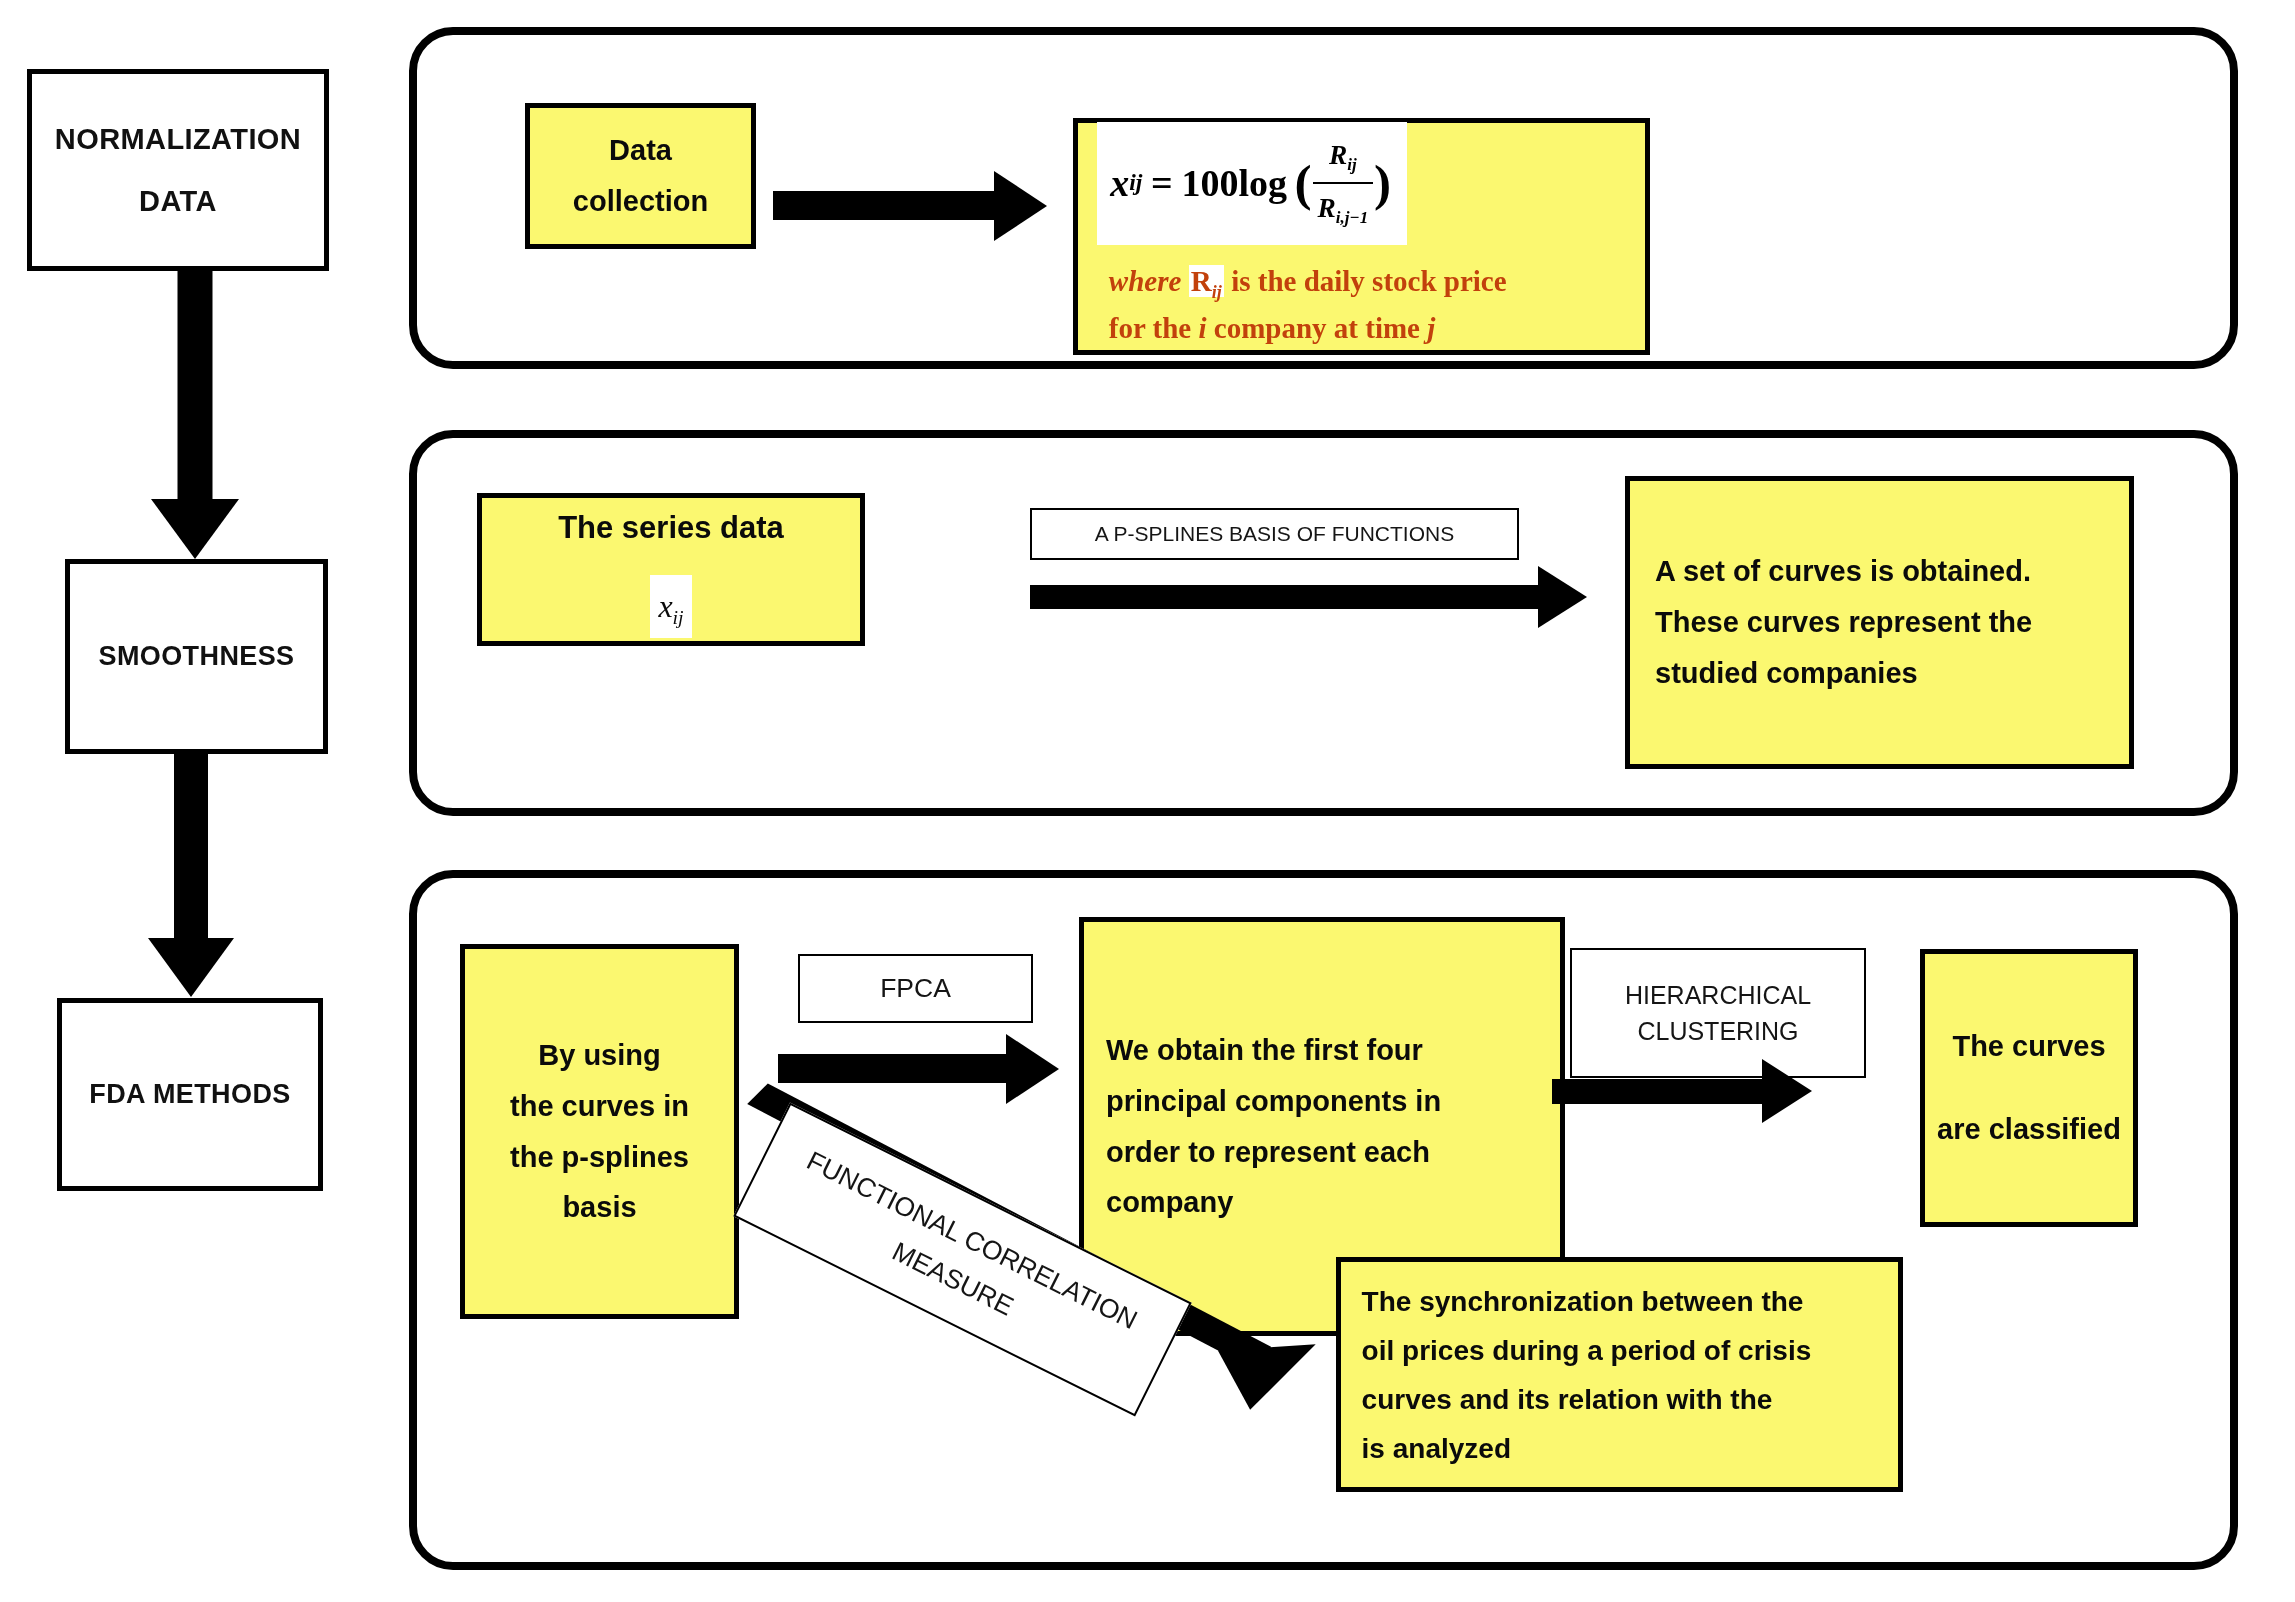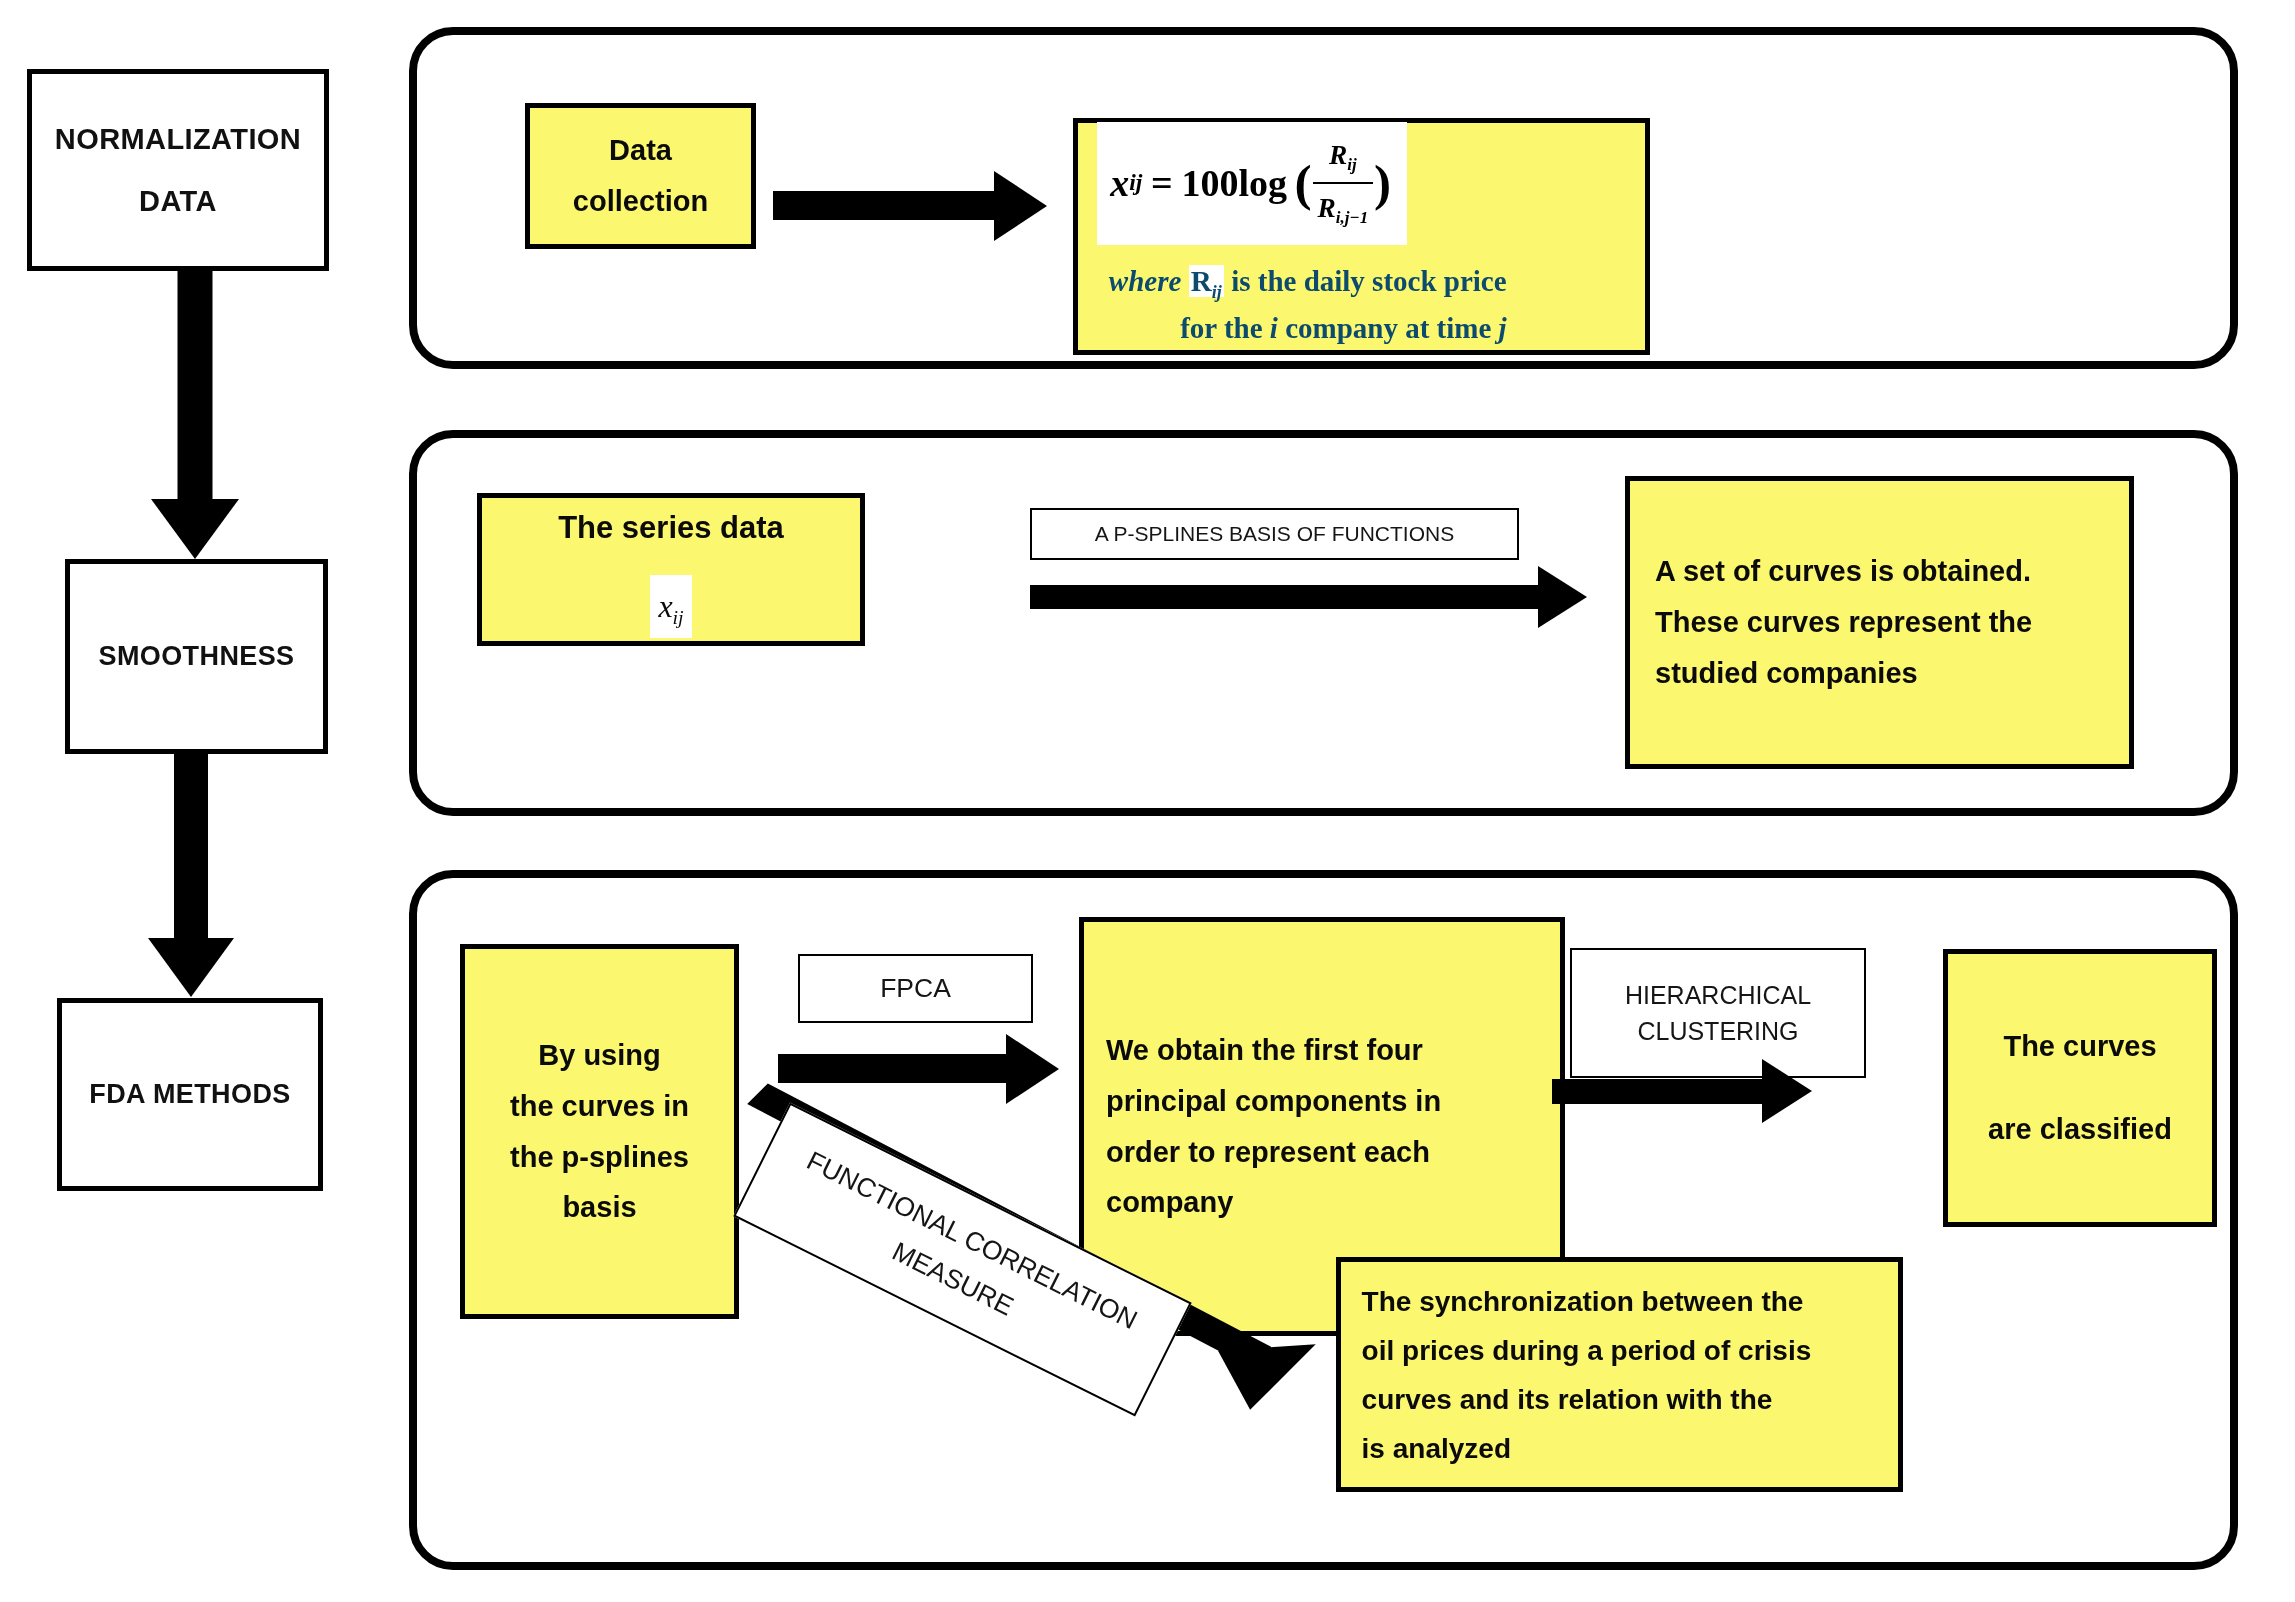--- a/index.html
+++ b/index.html
@@ -166,23 +166,22 @@
     font-size: 0.72em;
   }
   .frac .num { padding: 0 4.4px 1.5px 4.4px; font-style: italic; }
   .frac .den { padding: 1.5px 4.4px 0 4.4px; border-top: 2.2px solid #000; font-style: italic; }
   .paren { font-size: 1.35em; font-weight: bold; }
 
   .wheretext {
     font-family: "Liberation Serif", serif;
     font-size: 29px;
     font-weight: bold;
-    color: #0c4a6e;
+    color: #c2410c;
     line-height: 1.55;
-    text-align: right;
   }
   .wheretext .it { font-style: italic; }
   .wheretext .hl { background: #ffffff; padding: 0 2.2px; }
 </style>
 </head>
 <body>
 
 <div id="canvas">
 
   <div class="stage-box" style="left:27px; top:69px; width:302px; height:202px; font-size:29px;">
@@ -293,21 +292,21 @@
   <div class="wlabel" style="left:1570px; top:948px; width:296px; height:130px; font-size:25px;">
     <span>HIERARCHICAL</span>
     <span>CLUSTERING</span>
   </div>
 
   <div class="arrow-h" style="left:1552px; top:1091px; width:265px;">
     <div class="shaft" style="width:215px; height:25px; top:-12.5px;"></div>
     <div class="head" style="left:210px; top:-32px; border-width:32px 0 32px 50px;"></div>
   </div>
 
-  <div class="ybox center" style="left:1920px; top:949px; width:274px; height:278px; font-size:29px;margin-left:23px;">
+  <div class="ybox center" style="left:1920px; top:949px; width:218px; height:278px; font-size:29px;">
     <span style="margin-bottom:32px;">The curves</span>
     <span>are classified</span>
   </div>
 
   <svg class="diag-arrow" width="589" height="309" style="left:747px; top:1104px;" viewBox="0 0 800 420">
     <g>
       <polygon points="0,0 28,-28 712,330 684,358" fill="#000000"></polygon>
       <polygon points="660,296 760,384 634,384" fill="#000000" transform="rotate(-45 697 340)"></polygon>
     </g>
   </svg>

